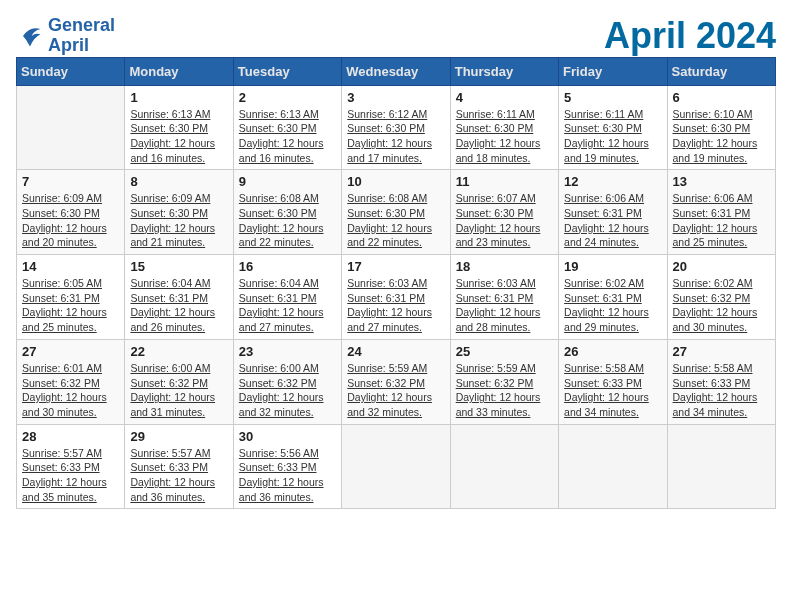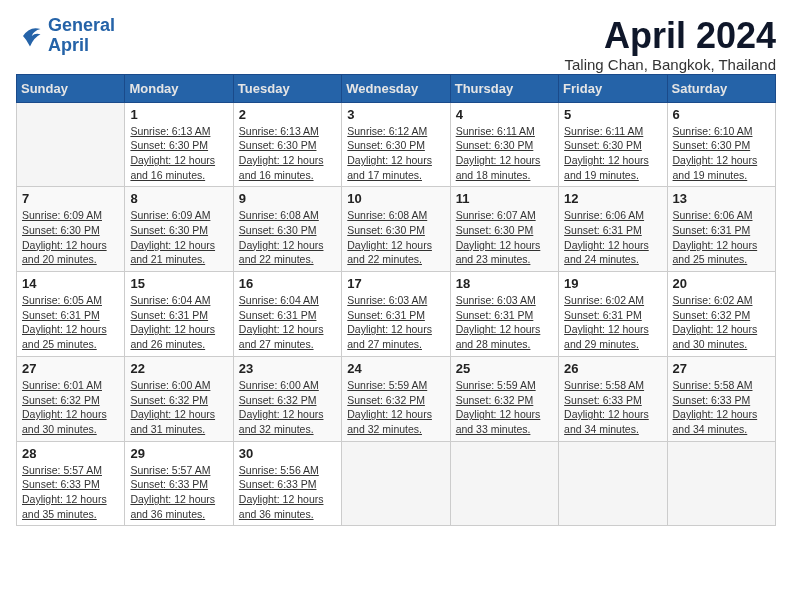--- a/index.html
+++ b/index.html
@@ -33,21 +33,21 @@
     .logo-bird {
       width: 28px;
       height: 28px;
     }
     .title-block {
       text-align: right;
     }
     .month-title {
       font-size: 36px;
       font-weight: bold;
-      color: #0f172a;
+      color: #0369a1;
       line-height: 1.1;
     }
     .location {
       font-size: 15px;
       color: #333;
     }
     table {
       width: 100%;
       border-collapse: collapse;
       font-size: 11px;
@@ -98,21 +98,20 @@
       <path d="M8 16 Q16 4 28 8 Q20 10 18 16 Q22 12 28 14 Q20 18 16 28 Q12 20 8 16Z" fill="#2563a8"></path>
     </svg>
     <div>
       <div class="logo-text">
         <span>General</span><br><span style="color:#2563a8">April</span>
       </div>
     </div>
   </div>
   <div class="title-block">
     <div class="month-title">April 2024</div>
-    <div class="location">Taling Chan, Bangkok, Thailand</div>
   </div>
 </div>
 
 <table>
   <thead>
     <tr id="weekday-header">
         <th>Sunday</th>
         <th>Monday</th>
         <th>Tuesday</th>
         <th>Wednesday</th>

